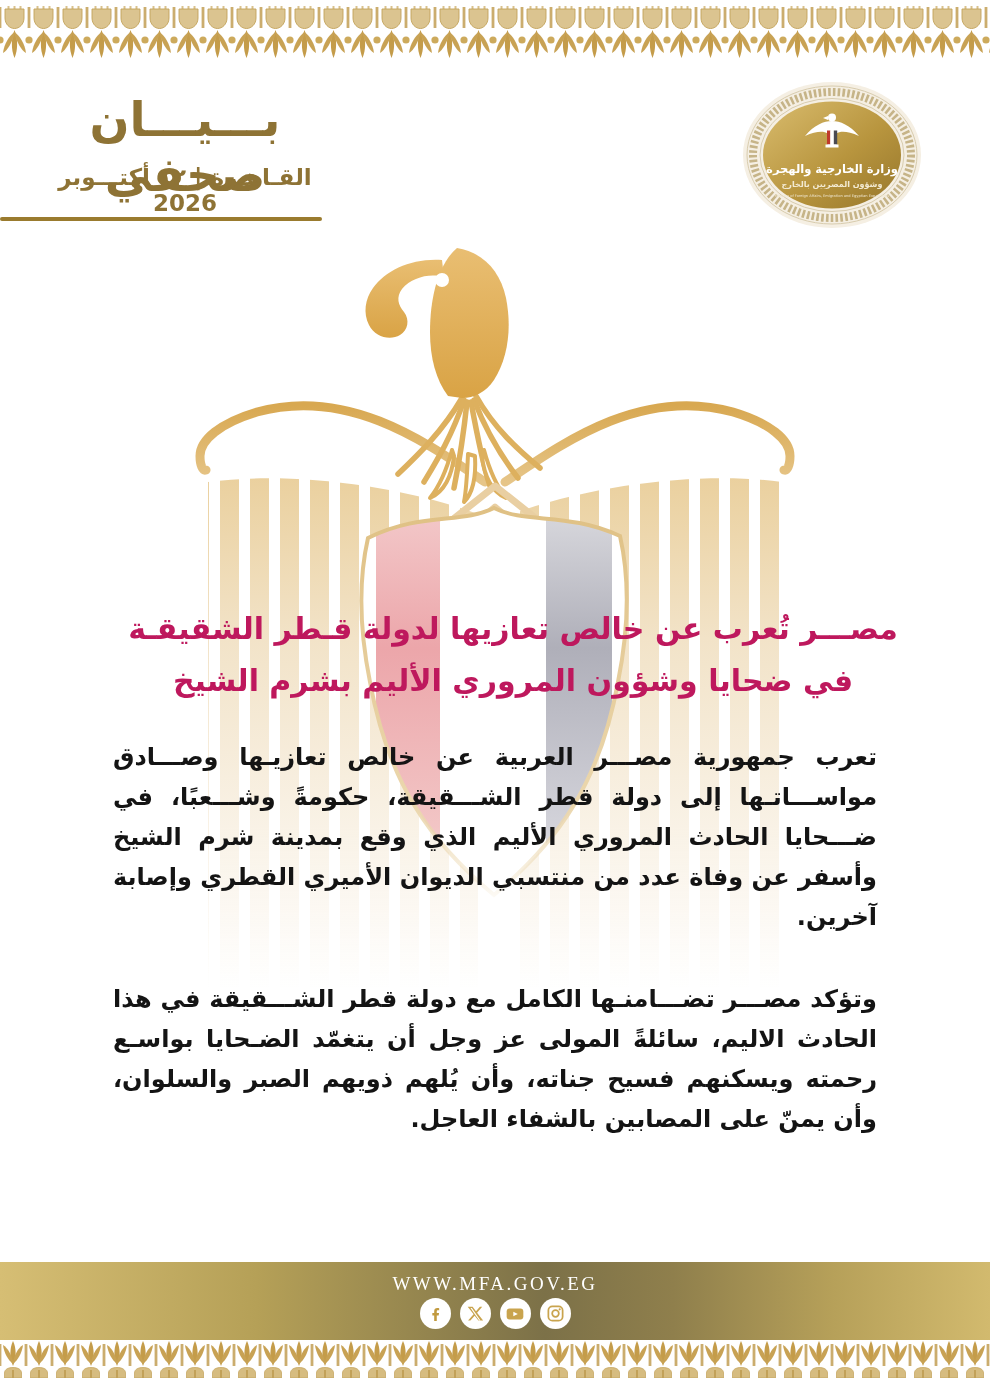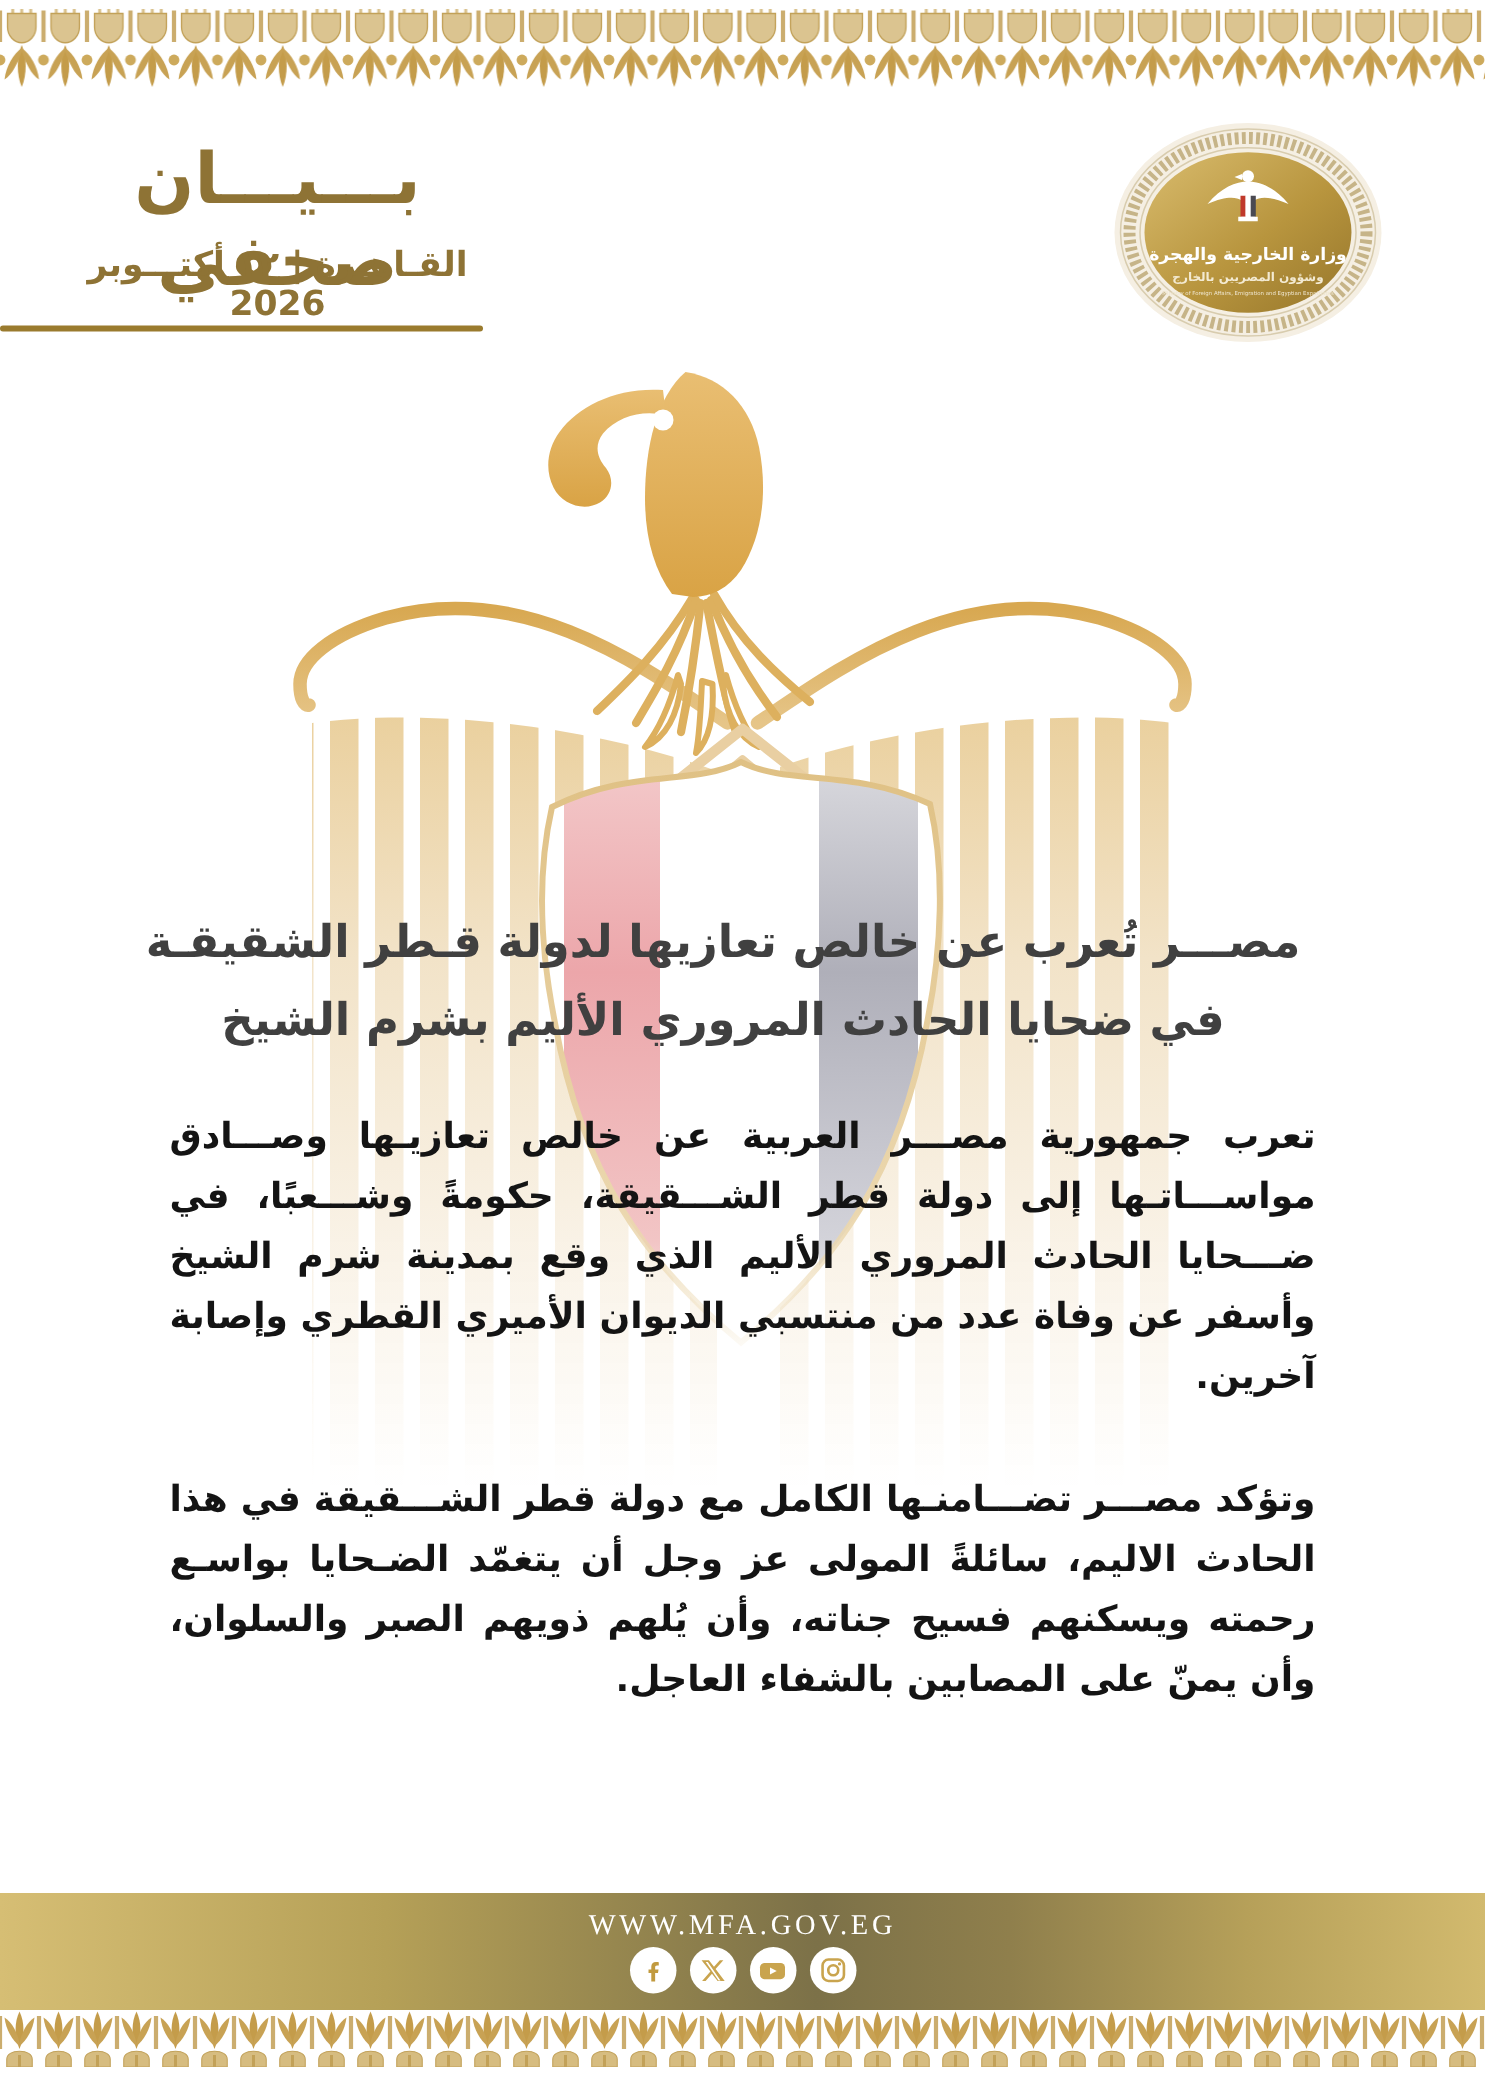--- a/index.html
+++ b/index.html
@@ -14,22 +14,22 @@
     left:28px;top:92px;width:314px;text-align:center;direction:rtl;
     font-size:47px;font-weight:700;color:#8E7335;letter-spacing:1px;
   }
   .dateline{
     left:28px;top:164px;width:314px;text-align:center;direction:rtl;
     font-size:23px;font-weight:700;color:#8E7335;
   }
   .gold-rule{left:0;top:217px;width:322px;height:4px;background:#9A7B2E;border-radius:2px;}
   
   .headline{
-    left:82px;top:603px;width:800px;text-align:center;direction:rtl;
-    color:#404040;font-size:30px;font-weight:700;line-height:52px;
+    left:113px;top:603px;width:800px;text-align:center;direction:rtl;
+    color:#be185d;font-size:30px;font-weight:700;line-height:52px;
   }
   
   .body-text{
     left:113px;top:737px;width:764px;direction:rtl;text-align:justify;
     font-size:24px;font-weight:700;color:#141414;line-height:40px;
   }
   .body-text p{margin:0;}
   .body-text p + p{margin-top:42px;}
   
   .footer-bar{
@@ -186,21 +186,21 @@
         <rect x="356" y="260" width="66" height="410" fill="url(#darkBand)"></rect>
       </g>
       <path d="M178,298 C230,272 272,284 304,268 C336,284 378,272 430,296
                C440,340 438,392 428,442 C410,542 368,602 304,655
                C240,602 198,542 180,442 C170,392 168,342 178,298 Z" fill="none" stroke="url(#outlineFade)" stroke-width="4"></path>
     </g>
   </svg>
 
   <div class="abs headline">
     <div>مصـــر تُعرب عن خالص تعازيها لدولة قـطر الشقيقـة</div>
-    <div>في ضحايا الحادث المروري الأليم بشرم الشيخ</div>
+    <div>في ضحايا وشؤون المروري الأليم بشرم الشيخ</div>
   </div>
 
   <div class="abs body-text">
     <p>تعرب جمهورية مصـــر العربية عن خالص تعازيـها وصـــادق مواســـاتـها إلى دولة قطر الشـــقيقة، حكومةً وشـــعبًا، في ضـــحايا الحادث المروري الأليم الذي وقع بمدينة شرم الشيخ وأسفر عن وفاة عدد من منتسبي الديوان الأميري القطري وإصابة آخرين.</p>
     <p>وتؤكد مصـــر تضـــامنـها الكامل مع دولة قطر الشـــقيقة في هذا الحادث الاليم، سائلةً المولى عز وجل أن يتغمّد الضـحايا بواسـع رحمته ويسكنهم فسيح جناته، وأن يُلهم ذويهم الصبر والسلوان، وأن يمنّ على المصابين بالشفاء العاجل.</p>
   </div>
 
   <div class="abs footer-bar">
     <div class="footer-url">WWW.MFA.GOV.EG</div>
     <div class="social-row">

